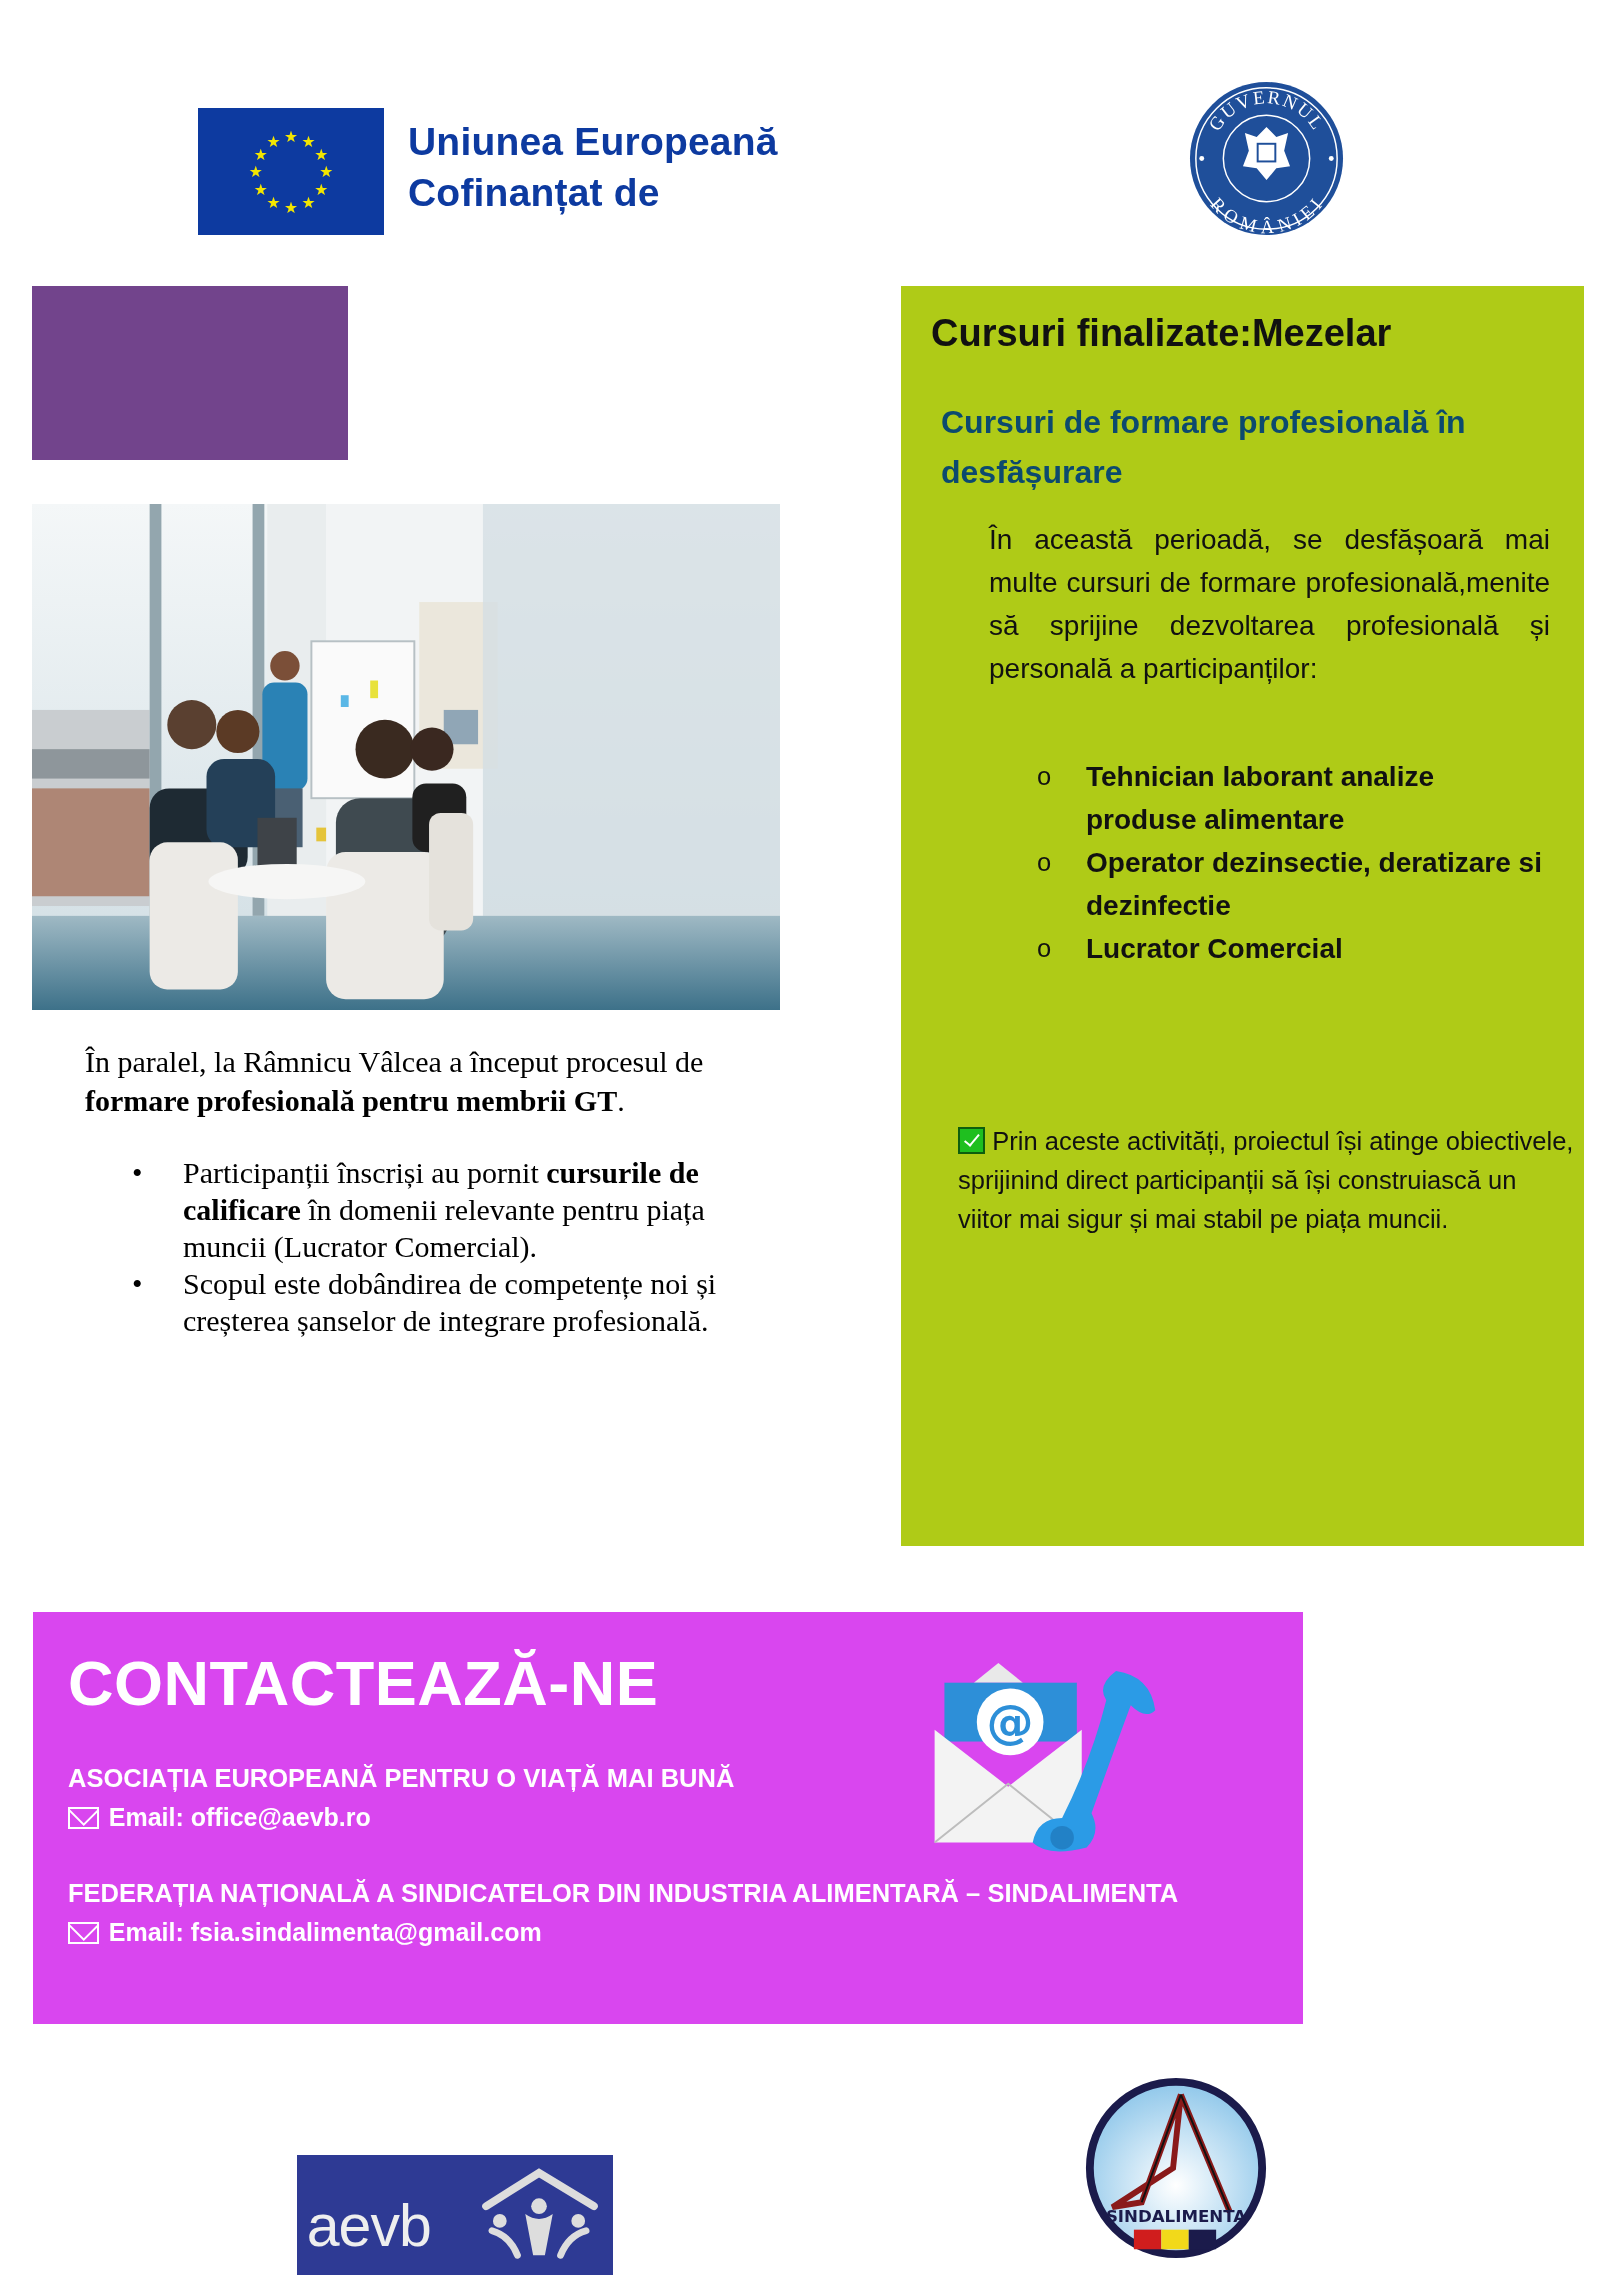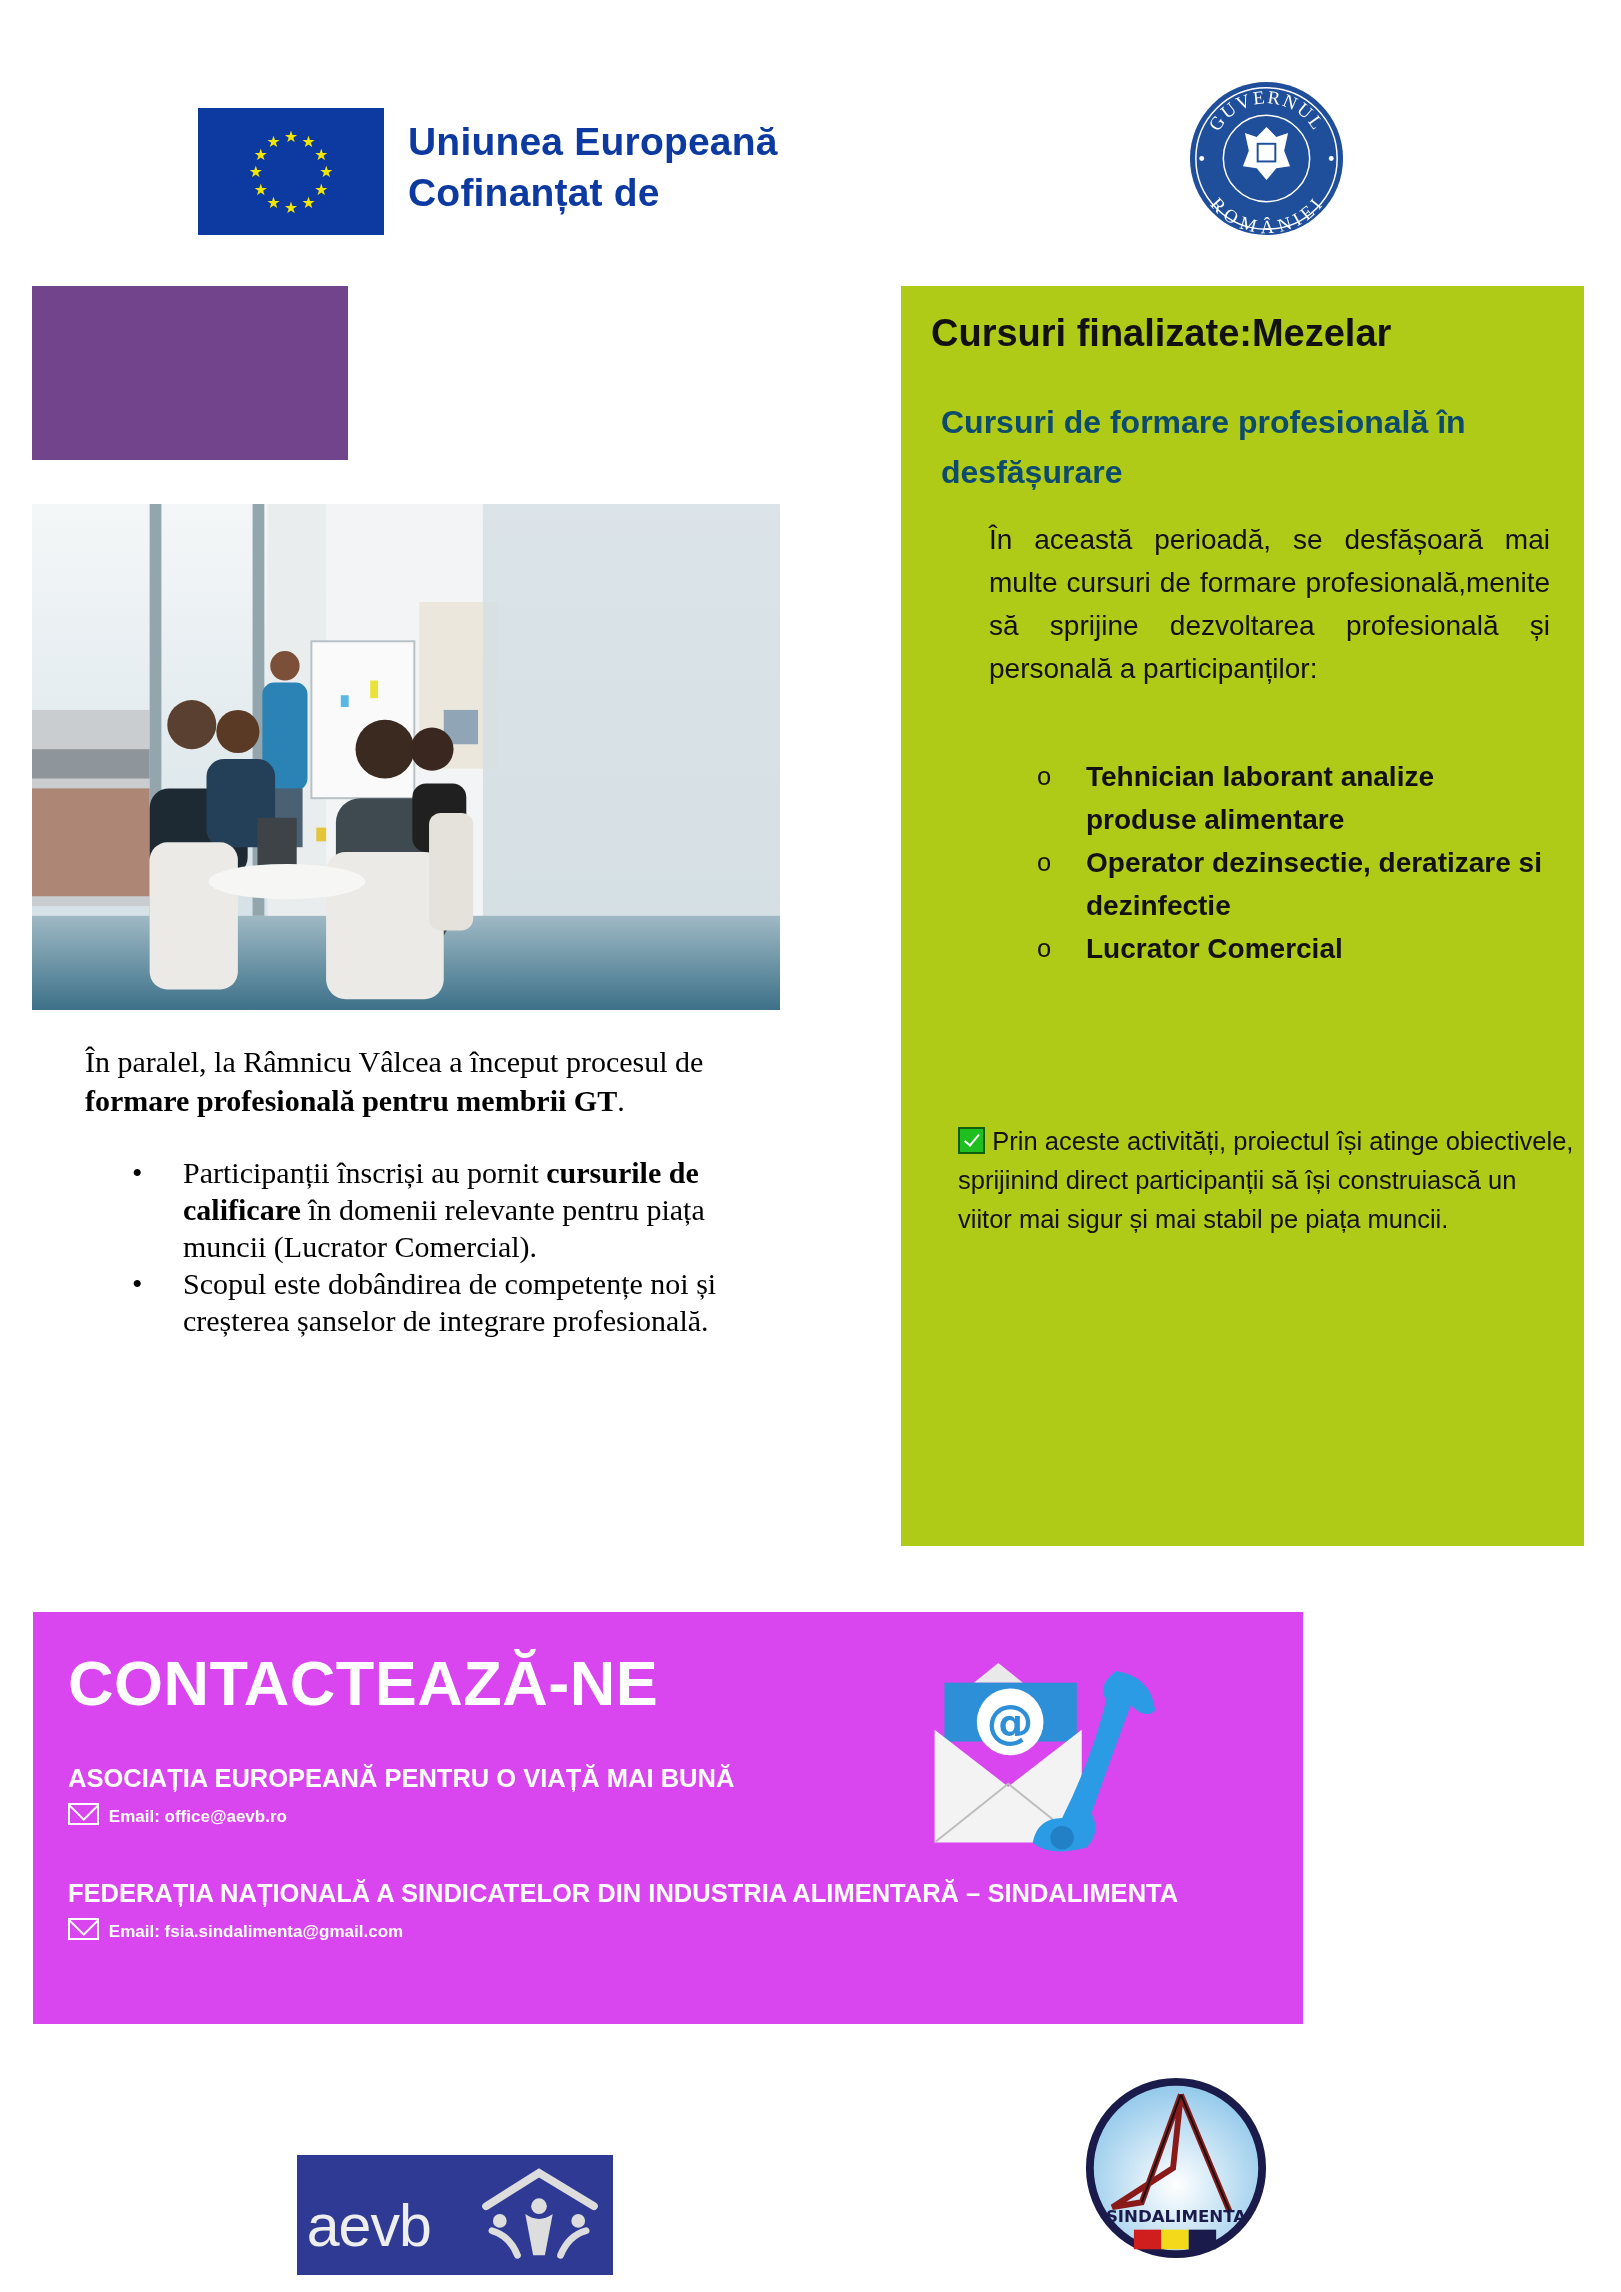--- a/index.html
+++ b/index.html
@@ -36,21 +36,21 @@
   
   #left-intro { left:85px; top:1042px; width:716px; font-family:"Liberation Serif", serif; font-size:30px; line-height:39px; }
   #left-list { left:132px; top:1154px; width:647px; margin:0; padding:0; list-style:none; font-family:"Liberation Serif", serif; font-size:30px; line-height:37px; }
   #left-list li { position:relative; padding-left:51px; }
   #left-list li .dot { position:absolute; left:0; top:0; }
 
   
   #contact { left:33px; top:1612px; width:1270px; height:412px; background:#d946ef; color:#fff; }
   #contact-title { position:absolute; left:35px; top:35px; font-size:63px; font-weight:bold; letter-spacing:0.5px; }
   .org { position:absolute; left:35px; font-size:25.5px; font-weight:bold; }
-  .email { position:absolute; left:35px; font-size:17px; font-weight:bold; }
+  .email { position:absolute; left:35px; font-size:25px; font-weight:bold; }
   .env { display:inline-block; width:31px; height:21.6px; border:2px solid #fff; box-sizing:border-box; position:relative; vertical-align:-2.9px; margin-right:9.8px; overflow:hidden; }
   .env::before { content:""; position:absolute; left:2px; top:-12.7px; width:23.5px; height:23.5px; border:2px solid #fff; transform:rotate(45deg); box-sizing:border-box; }
   #contact-graphic { position:absolute; left:882px; top:49px; width:255px; height:216px; }
 
   
   #aevb-logo { left:297px; top:2115px; width:316px; height:120px; background:#2e3a94;margin-top:40px; }
   #aevb-text { position:absolute; left:9.8px; top:37px; color:#eee; font-size:59px; letter-spacing:-1px; }
   #sind-logo { left:1083px; top:2075px; width:186px; height:186px; }
 </style>
 </head>

